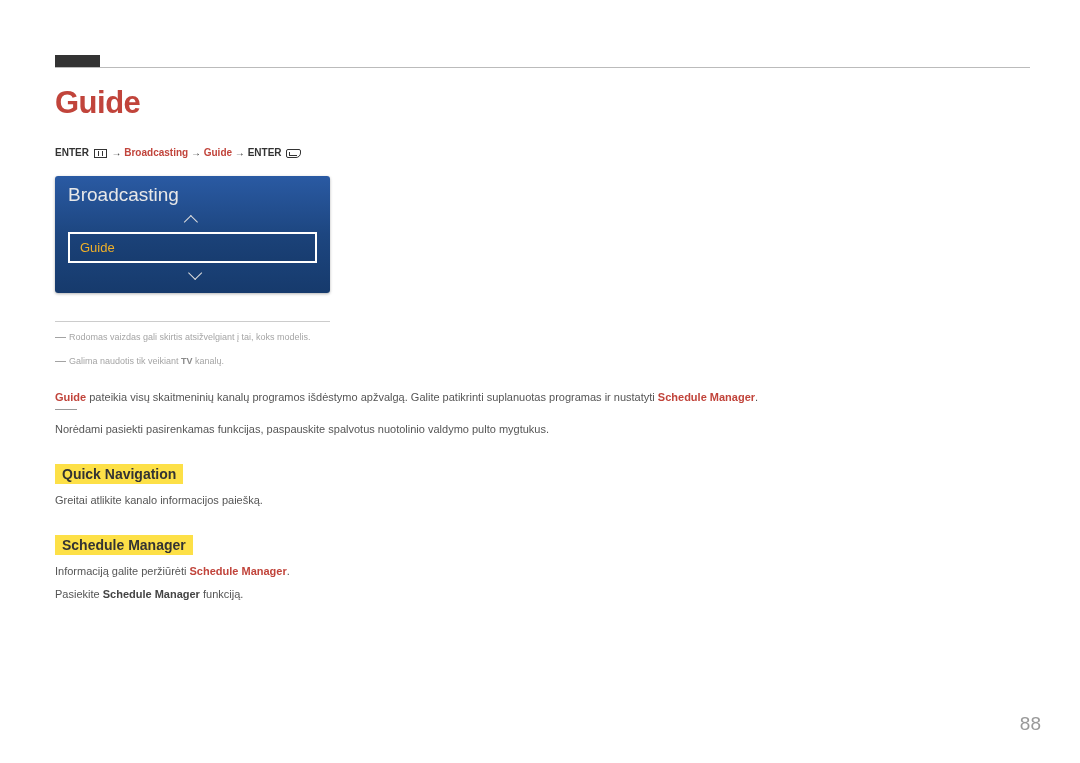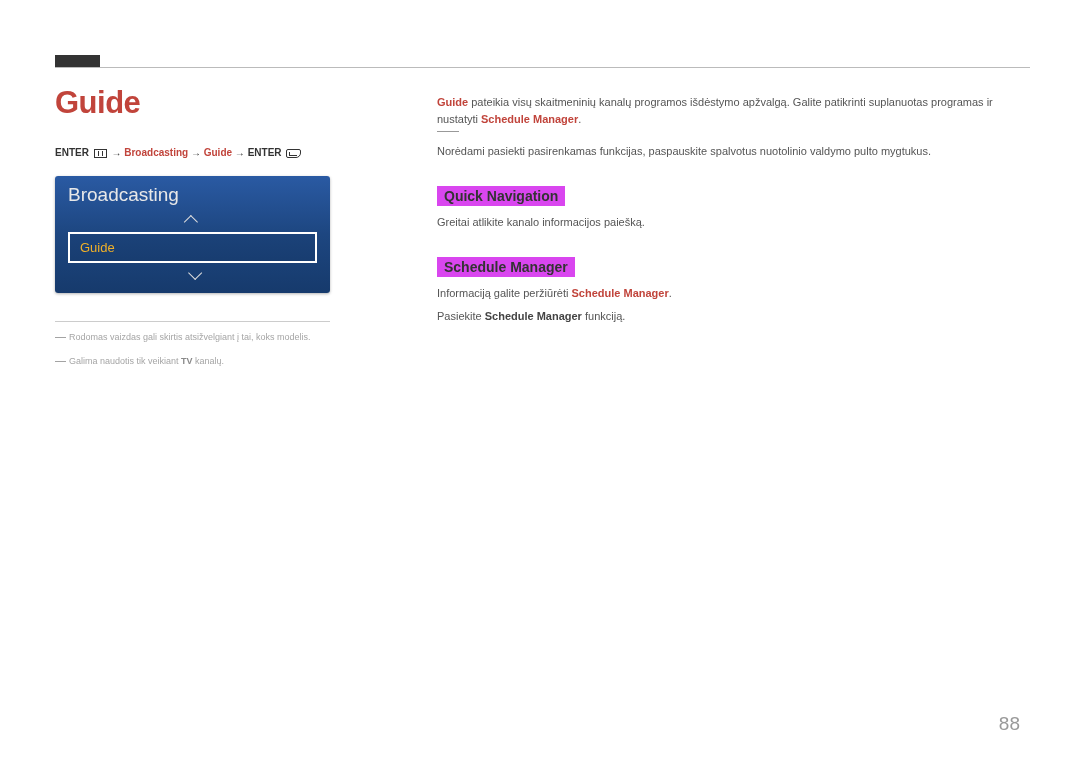--- a/index.html
+++ b/index.html
@@ -26,20 +26,21 @@
       position: absolute;
       left: 55px;
       right: 50px;
       top: 67px;
       height: 1px;
       background: #bbb;
     }
     .content {
       display: flex;
       padding-top: 30px;
+      flex-direction: column;
     }
     .col-left {
       width: 382px;
       padding-right: 20px;
     }
     .col-right {
       flex: 1;
       padding-top: 9px;
     }
     .page-title {
@@ -172,31 +173,31 @@
       width: 22px;
       flex-shrink: 0;
       border-top: 1px solid #999;
       margin-right: 3px;
       position: relative;
       top: -3px;
     }
     .note .kw { font-weight: 700; color: #9a9a9a; }
     .section-badge {
       display: inline-block;
-      background: #d946ef;
+      background: #fde047;
       color: #333;
       font-size: 14px;
       font-weight: 700;
       padding: 2px 7px;
       margin-top: 20px;
       margin-bottom: 8px;
     }
     .page-number {
       position: absolute;
-      right: 60px;
+      right: 39px;
       bottom: 28px;
       font-size: 19px;
       color: #999;
       font-weight: 300;
     }
   </style>
 </head>
 <body>
 
 <div class="page">

